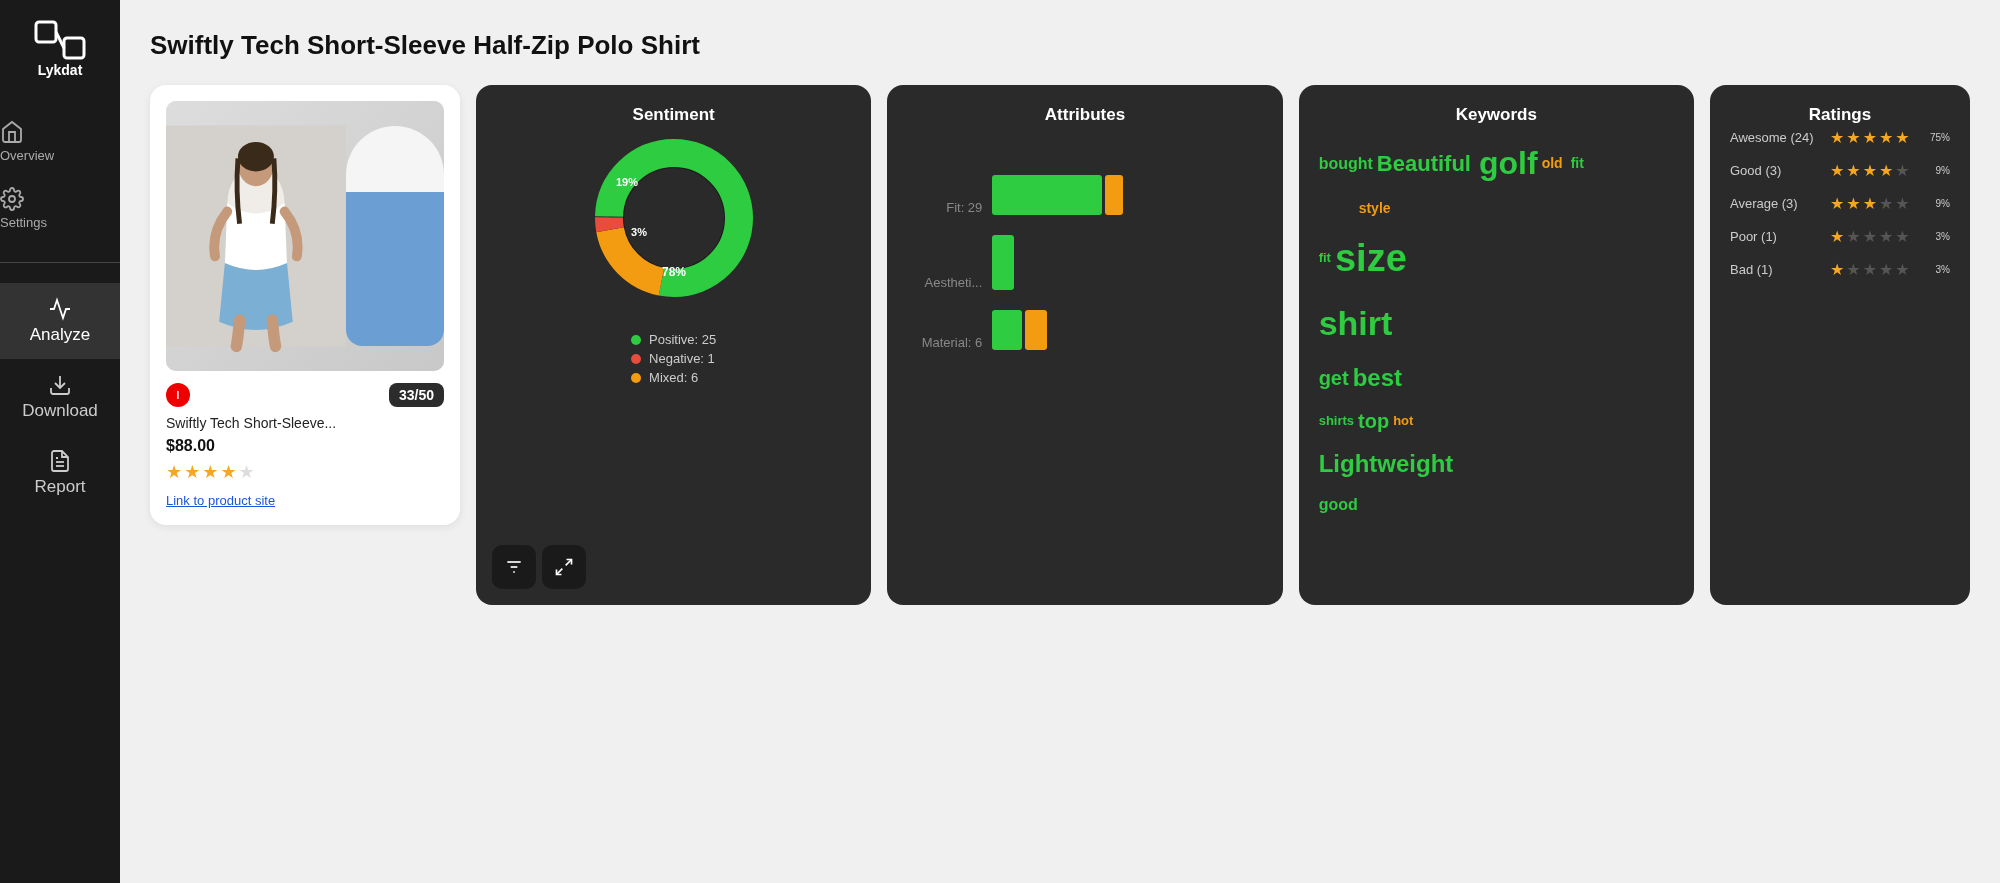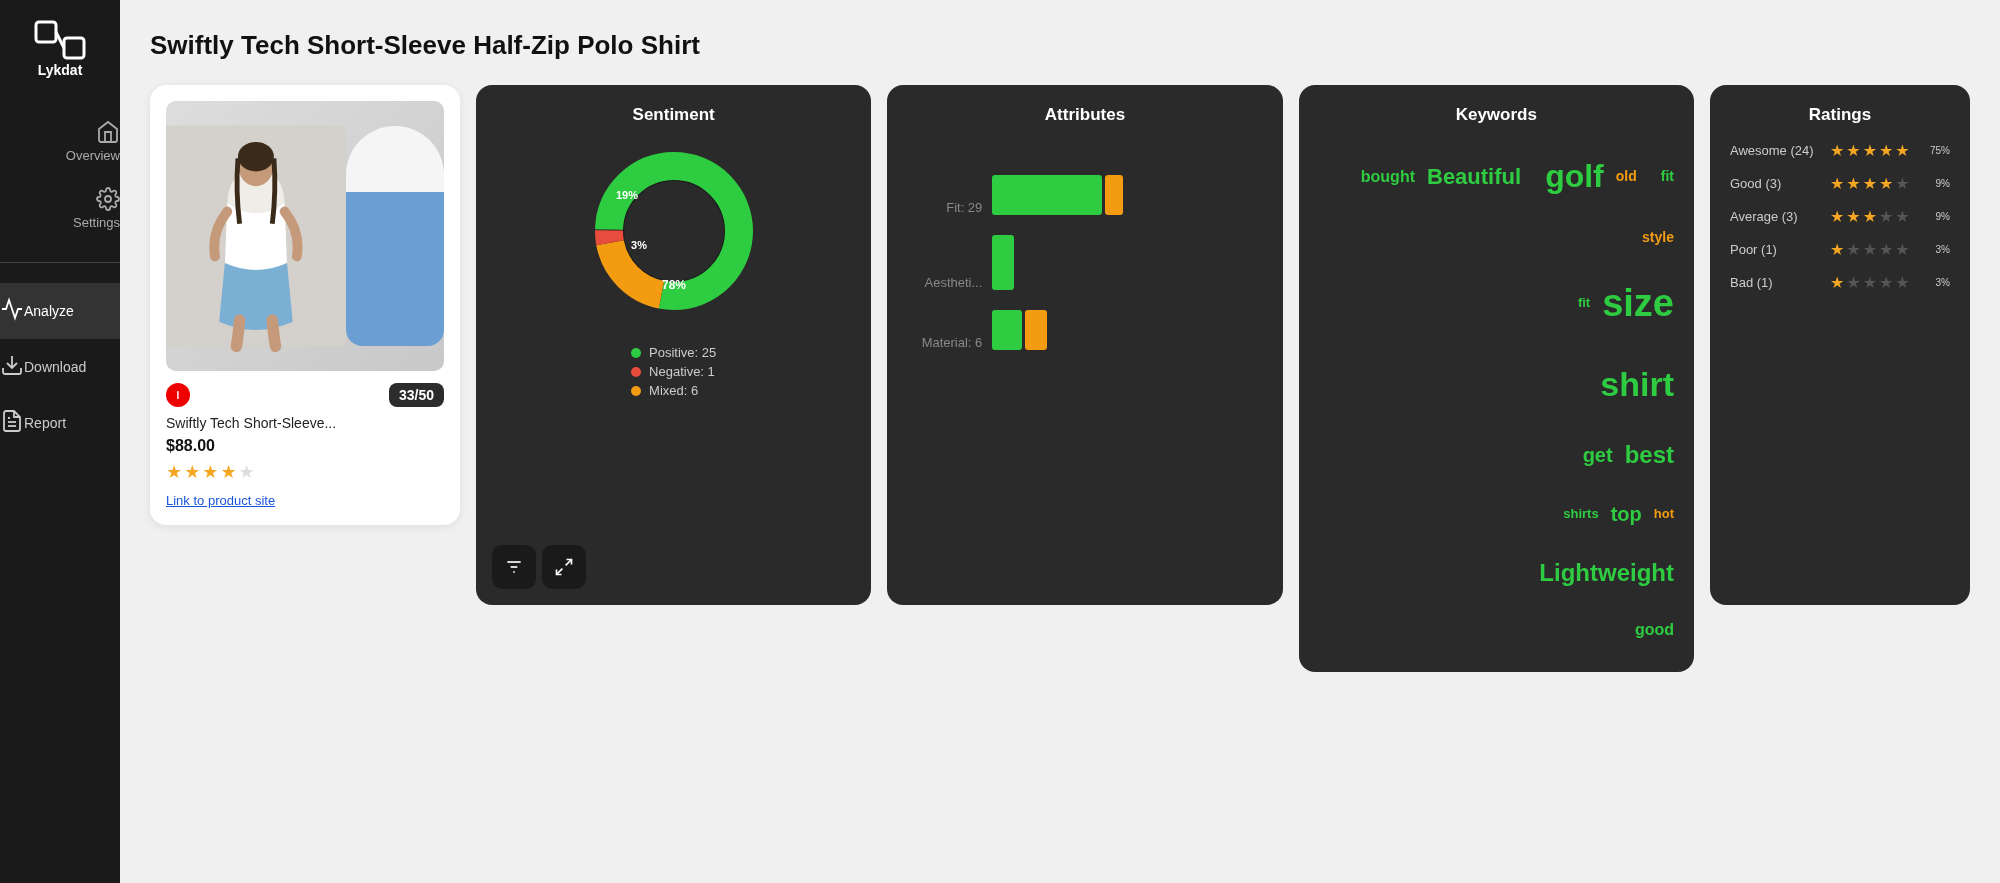--- a/index.html
+++ b/index.html
@@ -30,48 +30,49 @@
       display: flex;
       flex-direction: column;
       align-items: center;
       width: 100%;
       border-bottom: 1px solid #444;
       padding-bottom: 20px;
     }
     .sidebar-nav-item {
       display: flex;
       flex-direction: column;
-      align-items: flex-end;
+      align-items: flex-start;
       color: #aaa;
       font-size: 13px;
       padding: 12px 0;
       cursor: pointer;
       width: 100%;
       text-align: center;
     }
     .sidebar-nav-item svg { width: 24px; height: 24px; margin-bottom: 4px; }
 
     .sidebar-bottom-nav {
       display: flex;
       flex-direction: column;
       align-items: center;
       width: 100%;
       padding-top: 20px;
       flex: 1;
     }
     .sidebar-bottom-item {
       display: flex;
-      flex-direction: row;
+      flex-direction: column;
       align-items: center;
       color: #ccc;
-      font-size: 14px;
+      font-size: 17px;
       padding: 14px 0;
       cursor: pointer;
       width: 100%;
       text-align: center;
+      justify-content: flex-end;
     }
     .sidebar-bottom-item svg { width: 24px; height: 24px; margin-bottom: 4px; }
     .sidebar-bottom-item.active { background: #333; color: white; }
 
     
     .main-content {
       flex: 1;
       background: #f0f0f0;
       padding: 30px 30px 20px 30px;
       overflow-y: auto;
@@ -188,21 +189,21 @@
       padding: 20px;
       color: white;
       flex: 1;
       min-width: 0;
       position: relative;
     }
     .dark-card-title {
       font-size: 17px;
       font-weight: 700;
       text-align: center;
-      margin-bottom: 16px;
+      margin-bottom: 3px;
       color: white;
     }
 
     
     .sentiment-chart-area {
       display: flex;
       flex-direction: column;
       align-items: center;
     }
     .donut-container {
@@ -257,23 +258,23 @@
     }
     .attr-bar {
       height: 40px;
       border-radius: 3px;
     }
 
     
     .keywords-cloud {
       display: flex;
       flex-wrap: wrap;
-      justify-content: flex-end;
-      align-items: center;
-      gap: 12px;
+      justify-content: flex-start;
+      align-items: center;
+      gap: 4px;
       padding: 10px 0;
       line-height: 1.6;
       text-align: center;
     }
     .keyword {
       font-weight: 700;
     }
 
     
     .ratings-list {

